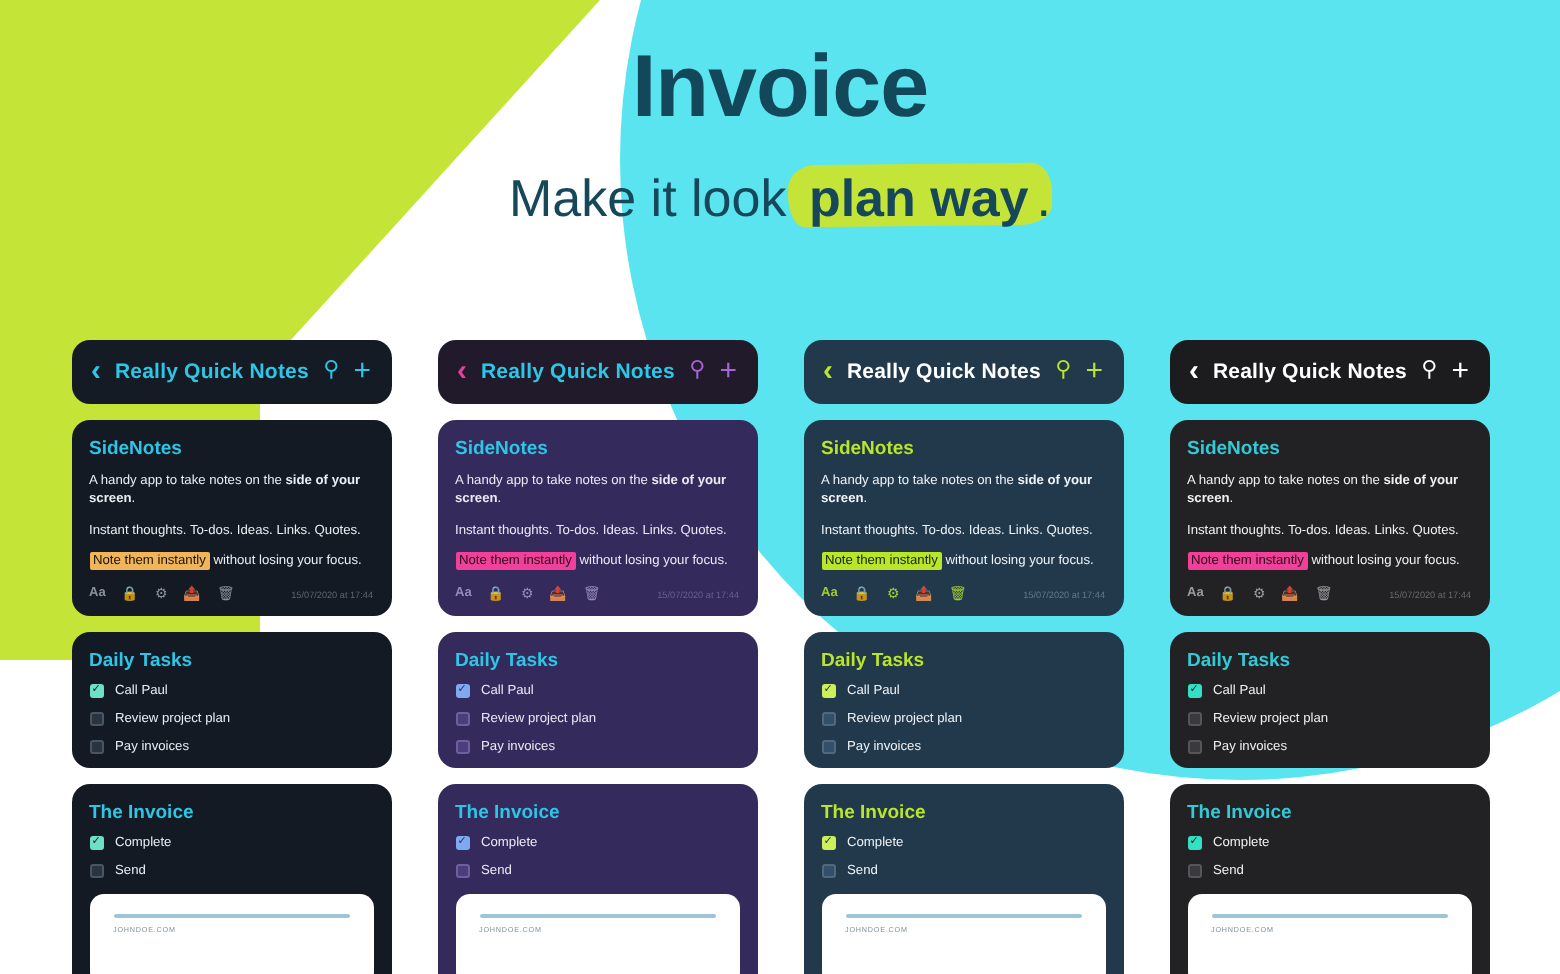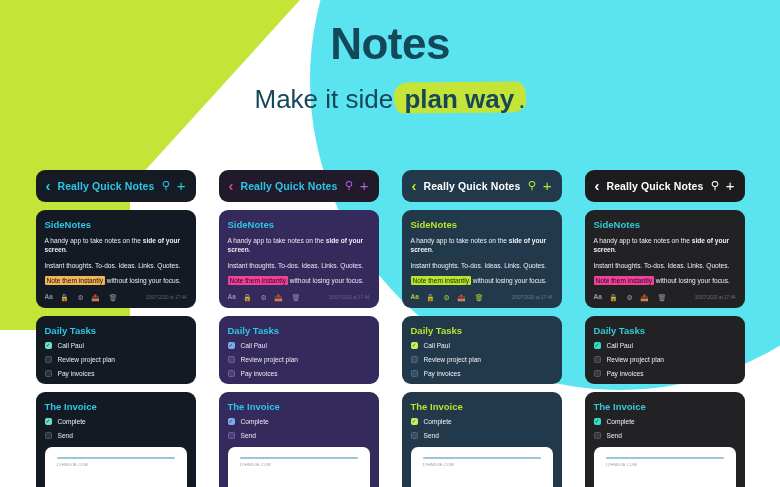--- a/index.html
+++ b/index.html
@@ -96,23 +96,23 @@
 </head>
 <body>
 
 <div class="stage">
 
   <div class="bg-green-block"></div>
   <div class="bg-green-wedge"></div>
   <div class="bg-cyan"></div>
 
   <div class="headline">
-    <h1>Notes</h1>
+    <h1>Invoice</h1>
     <div class="sub">
-      <span class="plain">Make it side </span><span class="hl">plan way</span><span class="dot">.</span>
+      <span class="plain">Make it look </span><span class="hl">plan way</span><span class="dot">.</span>
     </div>
   </div>
 
   <div class="grid" id="grid">
       <div class="phone">
         <div class="topbar" style="background: rgb(21, 27, 37);">
           <span class="chev" style="color:#2ec6e6">‹</span>
           <span class="ttl" style="color:#2ec6e6">Really Quick Notes</span>
           <span class="ic" style="color:#2ec6e6">⚲</span>
           <span class="plus" style="color:#2ec6e6">+</span>

